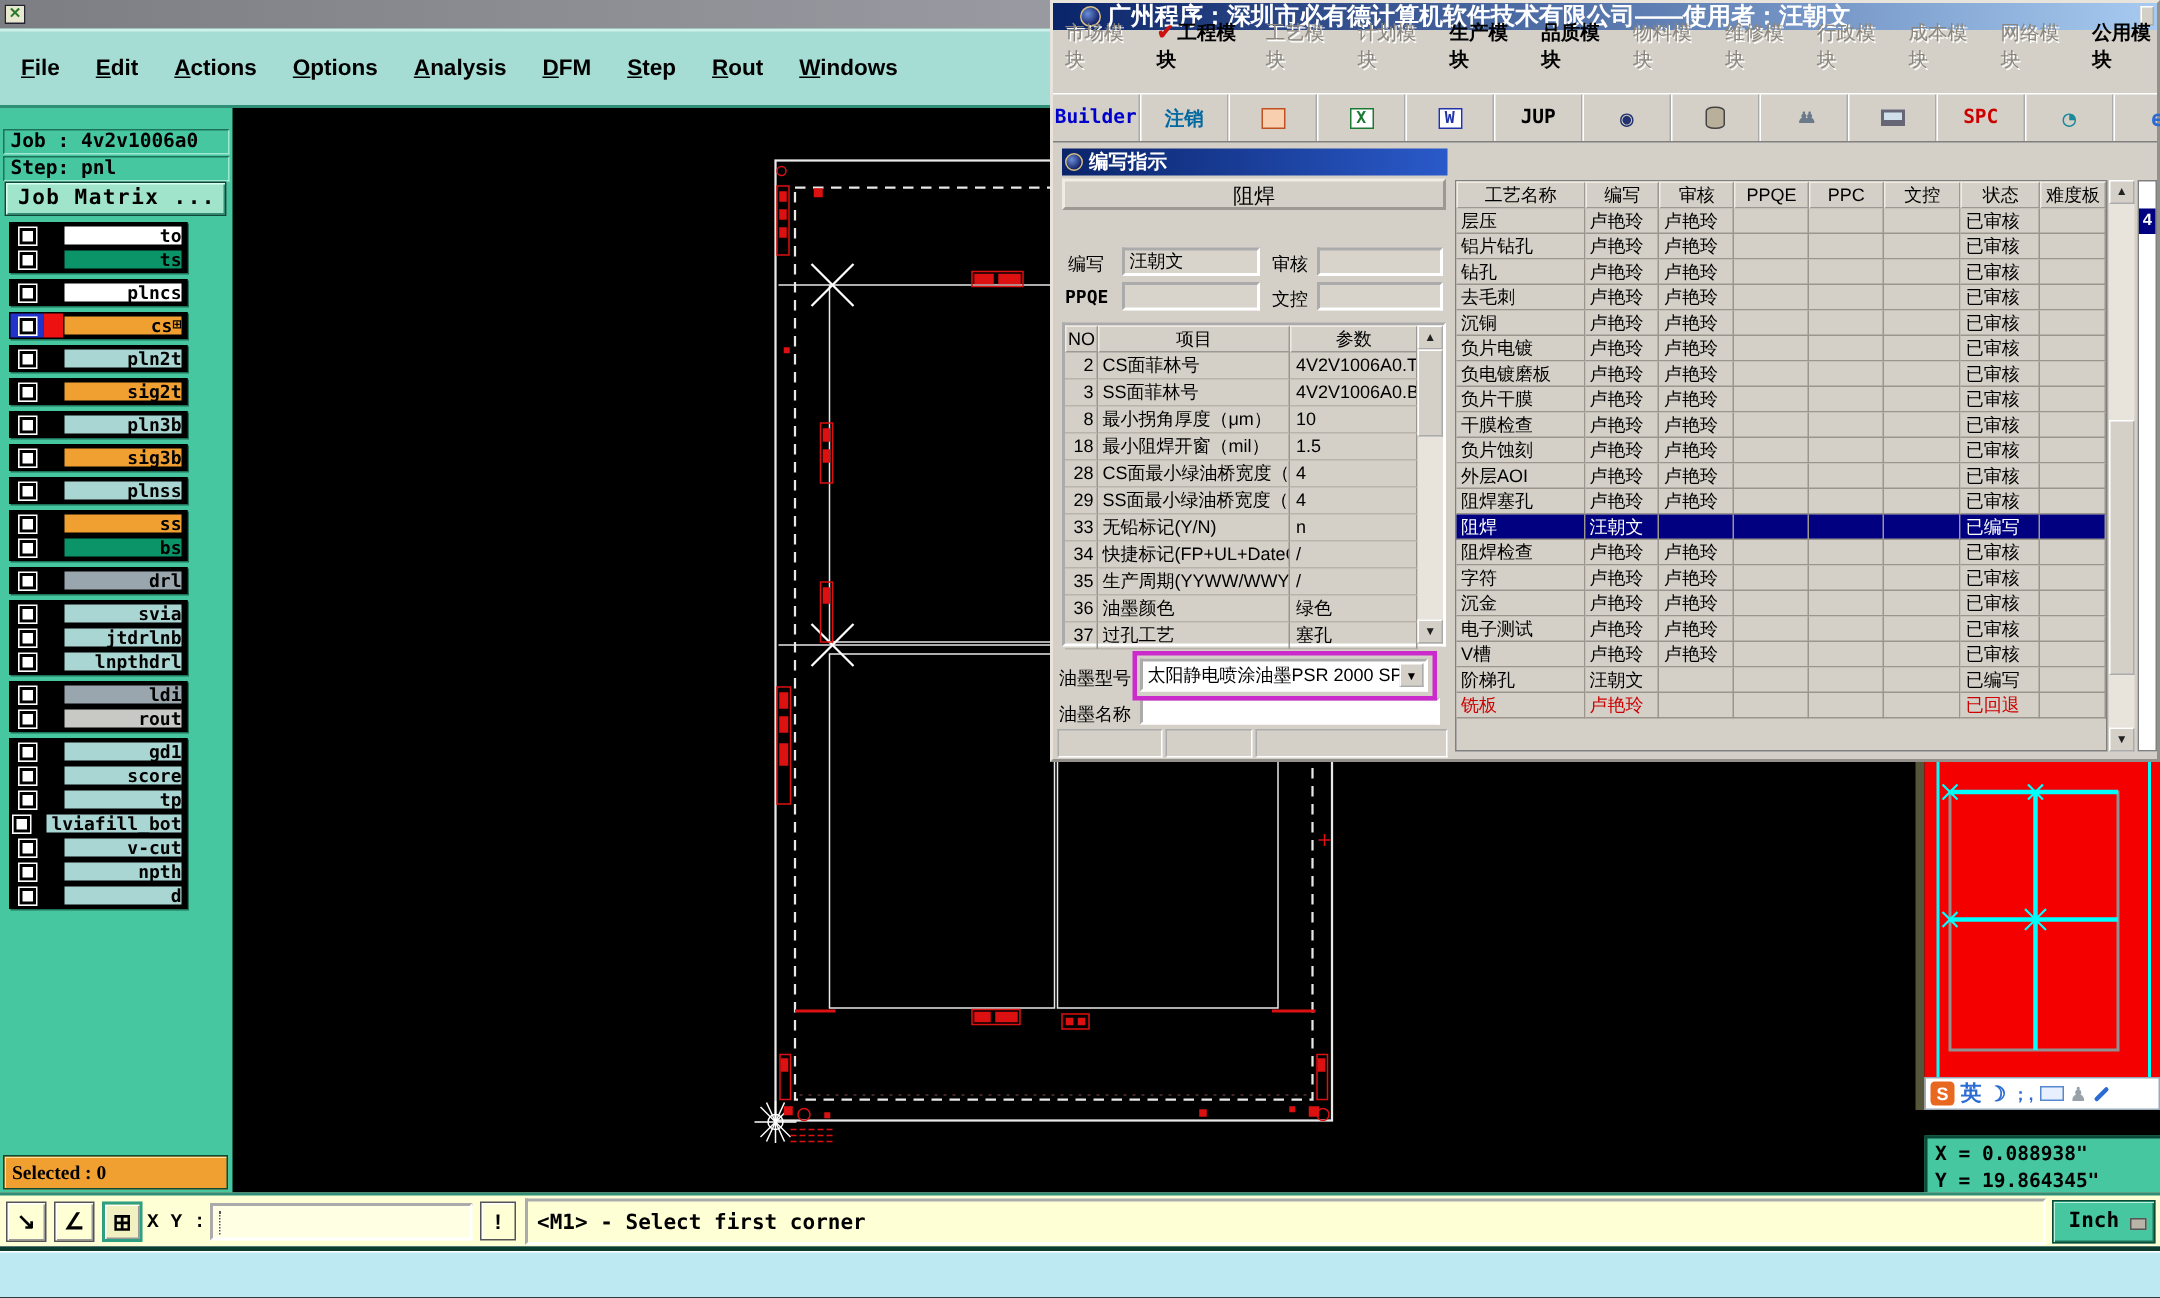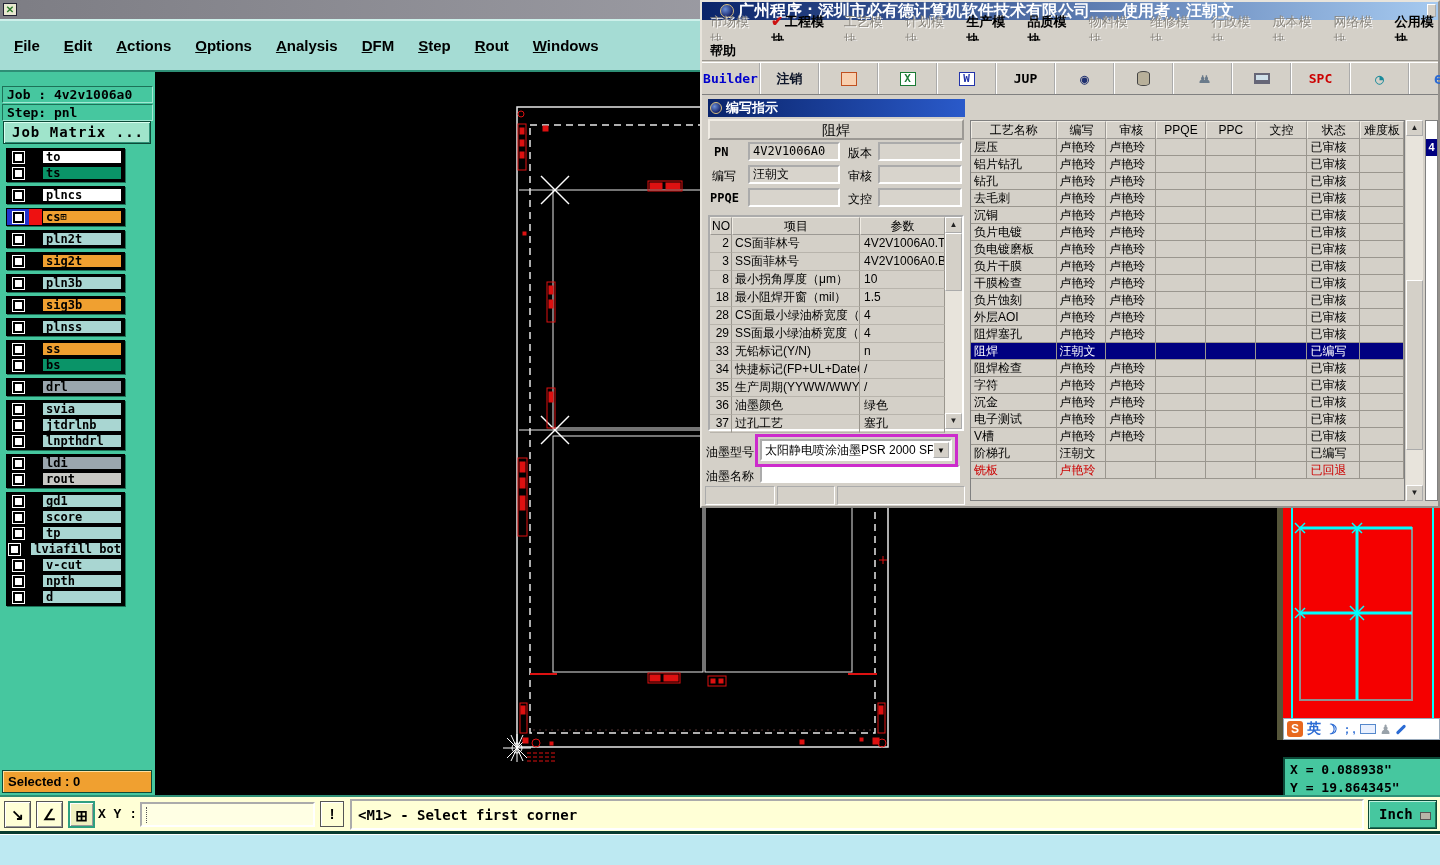--- a/index.html
+++ b/index.html
@@ -27,24 +27,24 @@
     border:1px solid #0c4a38; box-shadow:inset 1px 1px 0 #d8fff0, inset -1px -1px 0 #2e8f76;
     font-family:"DejaVu Sans Mono",monospace; font-weight:bold; font-size:14px; line-height:21px; padding-left:8px; letter-spacing:1px; }
   #layer-list { position:absolute; left:6px; top:76px; width:119px; }
   .layer-group { border:1px solid #000; background:#000; margin-bottom:4px; box-shadow:1px 1px 0 #1d7258; }
   .lrow { display:flex; align-items:center; height:16px; background:#000; }
   .cbwrap { width:22px; display:flex; justify-content:center; align-items:center; align-self:stretch; }
   .cbwrap.sel { background:#2233cc; }
   .lcheck { width:11px; height:11px; background:#fff; border:2px solid #000; outline:1px solid #fff; }
   .lswatch { width:13px; align-self:stretch; }
   .lname { flex:1; height:14px; margin-right:2px; border:1px solid #000; font-family:"DejaVu Sans Mono",monospace;
-    font-weight:bold; font-size:12px; line-height:12px; padding-left:3px; color:#000; display:flex; justify-content:flex-start; }
+    font-weight:bold; font-size:12px; line-height:12px; padding-left:3px; color:#000; display:flex; justify-content:flex-end; }
   .sel-box { position:absolute; left:2px; top:698px; width:150px; height:23px; background:#f0a030;
     border:1px solid #0c4a38; box-shadow:inset 1px 1px 0 #ffe0a0;
-    font-family:Liberation Sans, sans-serif; font-weight:bold; font-size:13px; line-height:21px; padding-left:5px; }
+    font-family:Liberation Serif, serif; font-weight:bold; font-size:13px; line-height:21px; padding-left:5px; }
 
   
   .canvas { position:absolute; left:155px; top:72px; width:1285px; height:723px; background:#000; }
 
   
   .cn-window { position:absolute; left:700px; top:0; width:740px; height:508px; background:#d4d0c8;
     border:2px outset #e8e4dc; }
   .cn-titlebar { position:absolute; left:0; top:0; width:736px; height:18px;
     background:linear-gradient(to right,#0a246a,#a6caf0); display:flex; align-items:center;
     color:#fff; font-weight:bold; font-size:16px; padding-left:18px; }
@@ -512,26 +512,23 @@
         <span class="cn-mi off">计划模块</span>
         <span class="cn-mi on">生产模块</span>
         <span class="cn-mi on">品质模块</span>
         <span class="cn-mi off">物料模块</span>
         <span class="cn-mi off">维修模块</span>
         <span class="cn-mi off">行政模块</span>
         <span class="cn-mi off">成本模块</span>
         <span class="cn-mi off">网络模块</span>
         <span class="cn-mi on">公用模块</span>
       </div>
-    <div class="cn-menurow2">
-      <span class="cn-mi on">帮助</span>
-    </div>
     <div class="cn-toolbar" id="cn-toolbar">
         <div class="tb-cell" style="color: rgb(0, 0, 204);">Builder</div>
-        <div class="tb-cell" style="color: #0f172a;">注销</div>
+        <div class="tb-cell" style="color: #0369a1;">注销</div>
         <div class="tb-cell">
           <div class="icon-box" style="color: rgb(192, 80, 32); border-color: rgb(192, 80, 32); background: rgb(248, 208, 176);"></div>
         </div>
         <div class="tb-cell">
           <div class="icon-box" style="color: rgb(26, 122, 52); border-color: rgb(26, 122, 52);">X</div>
         </div>
         <div class="tb-cell">
           <div class="icon-box" style="color: rgb(34, 51, 170); border-color: rgb(34, 51, 170);">W</div>
         </div>
         <div class="tb-cell" style="color: rgb(0, 0, 0);">JUP</div>
@@ -558,26 +555,20 @@
 
     <div class="cn-client">
 
       <div class="ed-title">
         <div class="cn-appicon" style="width:12px;height:12px;"></div>
         <span>编写指示</span>
       </div>
       <div class="zh-header">阻焊</div>
 
       <div class="ed-form">
-        <div class="f-row" style="top:0;">
-          <span class="f-lab mono" style="left:6px;">PN</span>
-          <div class="f-in" style="left:40px; width:92px;">4V2V1006A0</div>
-          <span class="f-lab zh" style="left:140px;">版本</span>
-          <div class="f-in" style="left:170px; width:84px;"></div>
-        </div>
         <div class="f-row" style="top:23px;">
           <span class="f-lab zh" style="left:4px;">编写</span>
           <div class="f-in" style="left:40px; width:92px; font-family:'Liberation Sans',sans-serif;">汪朝文</div>
           <span class="f-lab zh" style="left:140px;">审核</span>
           <div class="f-in" style="left:170px; width:84px;"></div>
         </div>
         <div class="f-row" style="top:46px;">
           <span class="f-lab mono" style="left:2px;">PPQE</span>
           <div class="f-in" style="left:40px; width:92px;"></div>
           <span class="f-lab zh" style="left:140px;">文控</span>

